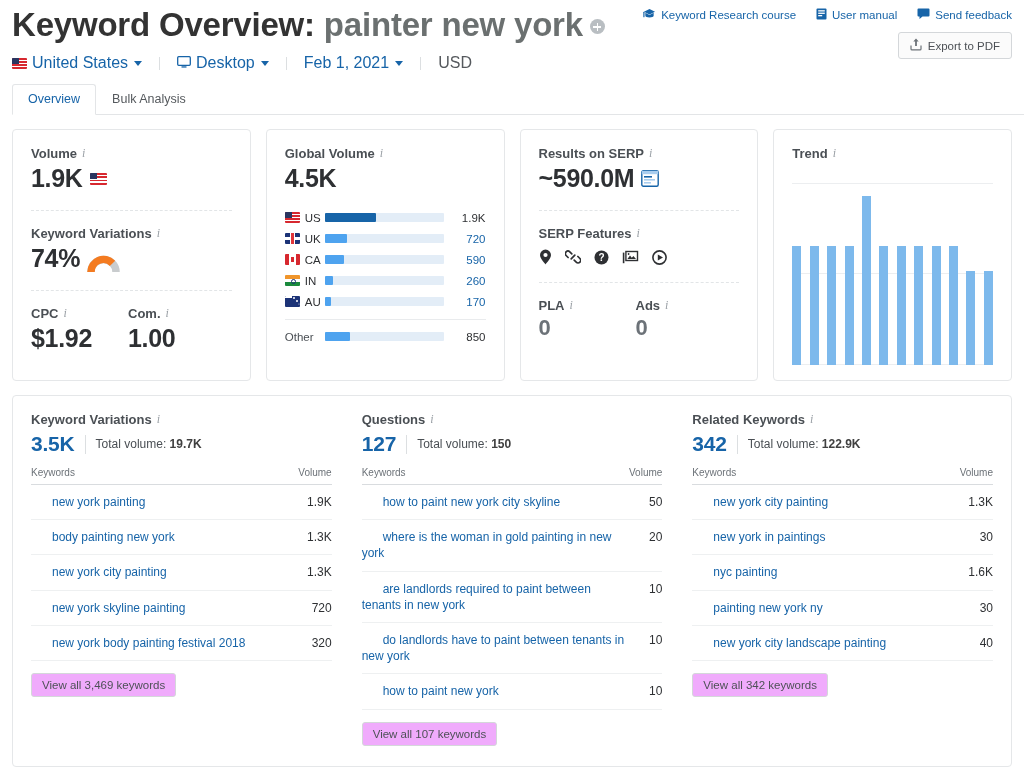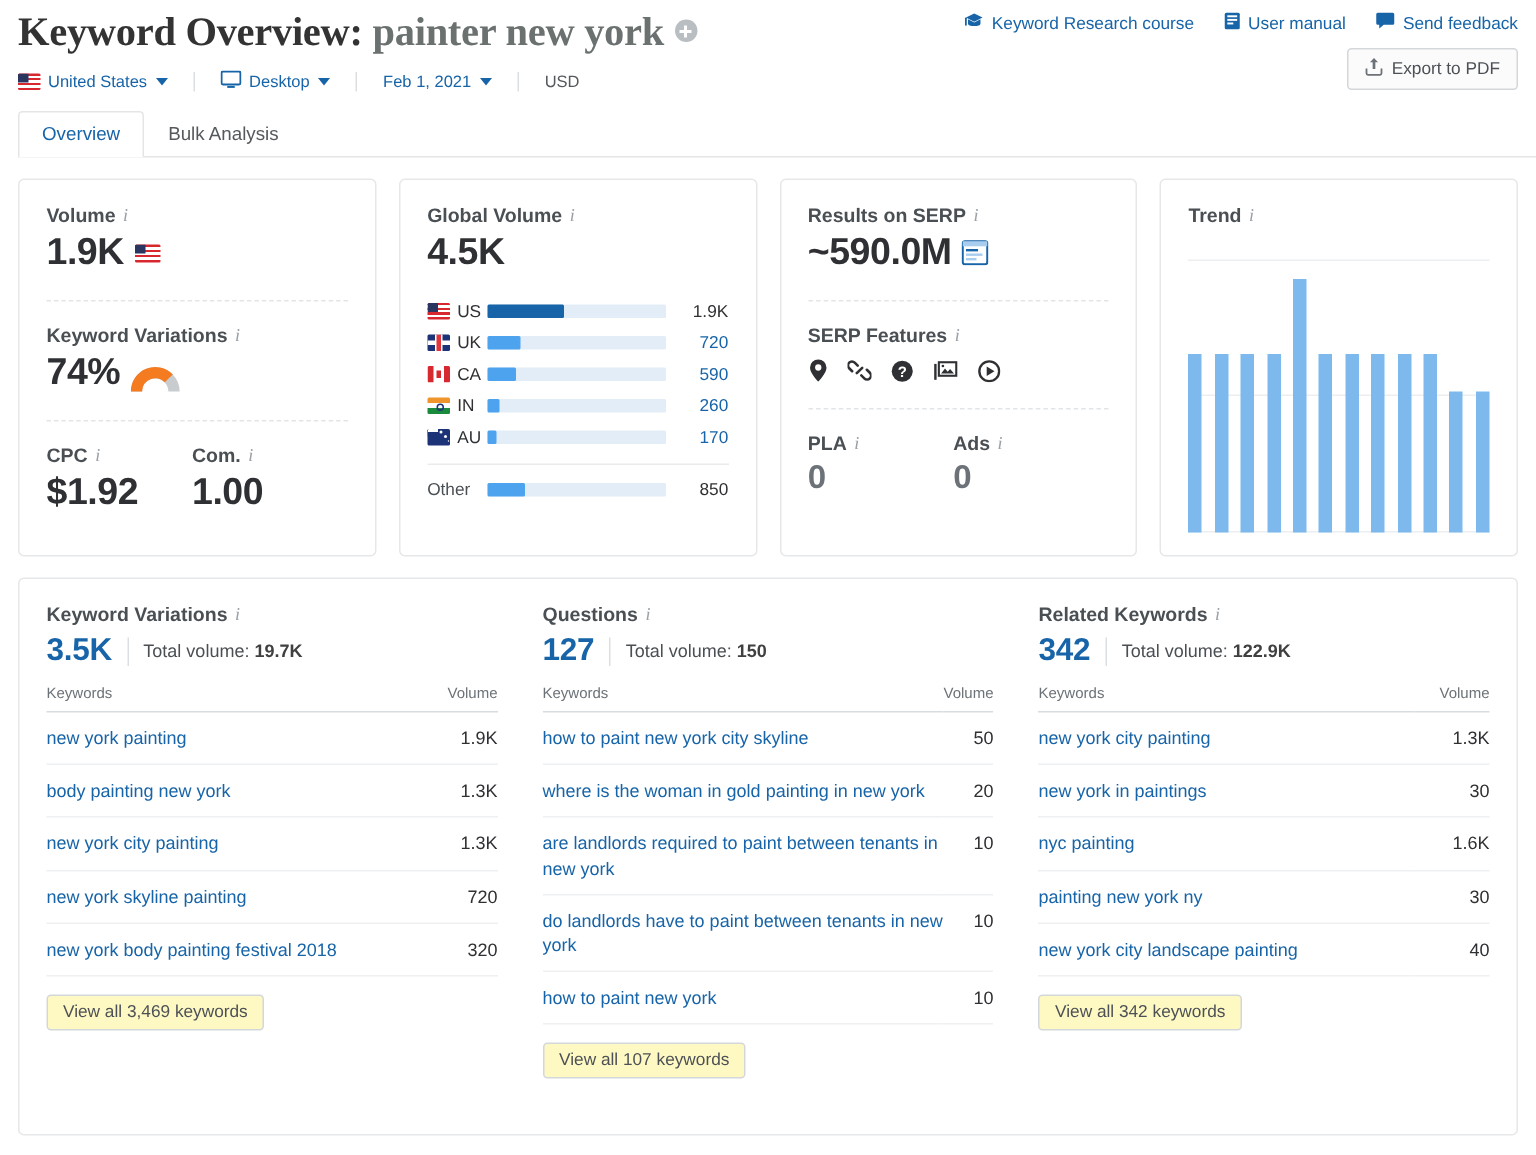--- a/index.html
+++ b/index.html
@@ -9,23 +9,22 @@
     font-family: "Liberation Sans", sans-serif;
     color: #222222;
     overflow: hidden;
   }
   .page { position: relative; width: 1024px; height: 770px; }
 
   
   .header { padding: 6px 12px 0 12px; }
   .title-row { display: flex; align-items: baseline; }
   .page-title {
-    font-size: 27px; font-weight: bold; color: #333333;
+    font-size: 33px; font-weight: bold; color: #333333;
     letter-spacing: -0.2px;
-    font-family: Liberation Serif, serif;
   }
   .page-title .kw { color: #6b7070; font-weight: bold; }
   .add-kw-icon {
     display: inline-block; width: 15px; height: 15px; border-radius: 50%;
     background: #b9bec2; position: relative; margin-left: 7px; top: -2px;
     cursor: pointer; flex: none;
   }
   .add-kw-icon::before, .add-kw-icon::after {
     content: ""; position: absolute; background: #ffffff;
   }
@@ -44,21 +43,21 @@
     position: absolute; right: 12px; top: 32px;
     display: flex; align-items: center; gap: 6px;
     border: 1px solid #d4d7da; background: #fbfbfb;
     border-radius: 3px; padding: 5px 11px;
     font-size: 11.5px; color: #4d5156; cursor: pointer;
   }
 
   
   .filters {
     display: flex; align-items: center; gap: 4px;
-    margin-top: 10px; font-size: 11px;
+    margin-top: 10px; font-size: 16px;
   }
   .filter { display: flex; align-items: center; gap: 5px; color: #1764a8; cursor: pointer; white-space: nowrap; }
   .filter.static { color: #55595d; cursor: default; }
   .filter-sep { width: 1px; height: 13px; background: #dcdfe1; margin: 0 13px; }
   .caret { width: 0; height: 0; border-left: 4px solid transparent; border-right: 4px solid transparent; border-top: 5px solid #1764a8; margin-left: 1px; }
 
   .flag { display: inline-block; width: 15px; height: 11px; position: relative; overflow: hidden; border-radius: 1px; flex: none; }
   .flag-us { background: linear-gradient(#d7282f 0 14%, #fff 14% 28%, #d7282f 28% 42%, #fff 42% 56%, #d7282f 56% 70%, #fff 70% 85%, #d7282f 85% 100%); }
   .flag-us::before { content:""; position:absolute; left:0; top:0; width:7px; height:6px; background:#2a3560; }
   .flag-uk { background:#1c3377; }
@@ -159,27 +158,27 @@
   table.kwtable { width: 100%; border-collapse: collapse; margin-top: 11px; }
   table.kwtable th {
     font-size: 10px; font-weight: normal; color: #6c7278; text-align: left;
     padding: 0 0 6px 0; border-bottom: 1px solid #d9dcdf;
   }
   table.kwtable th.num { text-align: right; }
   table.kwtable td {
     font-size: 12px; padding: 9px 0 9px 0; border-bottom: 1px solid #eef0f1;
     vertical-align: top; line-height: 1.35;
   }
-  table.kwtable td.kw a { color: #1764a8; text-decoration: none; cursor: pointer; }
+  table.kwtable td.kw a { color: #1764a8; text-decoration: none; cursor: pointer; margin-left: 21px; }
   table.kwtable td.num { text-align: right; color: #2e3033; white-space: nowrap; padding-left: 10px; }
   table.kwtable tr:last-child td { border-bottom: 1px solid #eef0f1; }
 
   .viewall {
     margin-top: 12px; display: inline-block;
-    border: 1px solid #d4d7da; background: #fef9c3; border-radius: 3px;
+    border: 1px solid #d4d7da; background: #f0abfc; border-radius: 3px;
     padding: 5px 10px; font-size: 11.5px; color: #4d5156; cursor: pointer;
   }
 </style>
 </head>
 <body>
 
 <div class="page">
 
   <div class="header">
 

